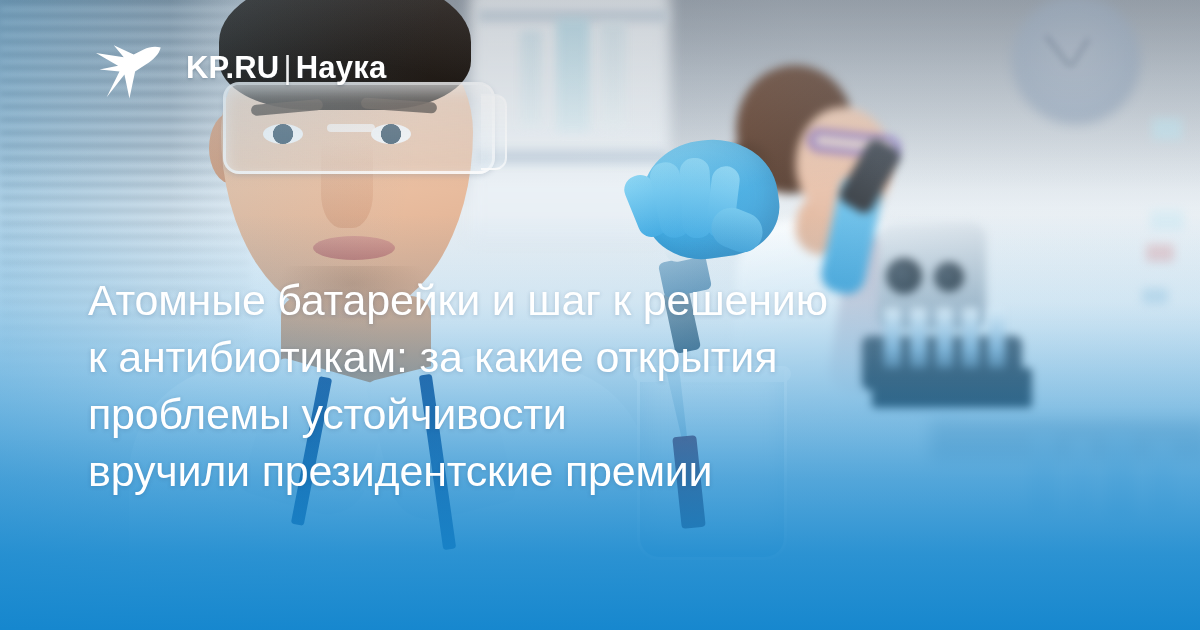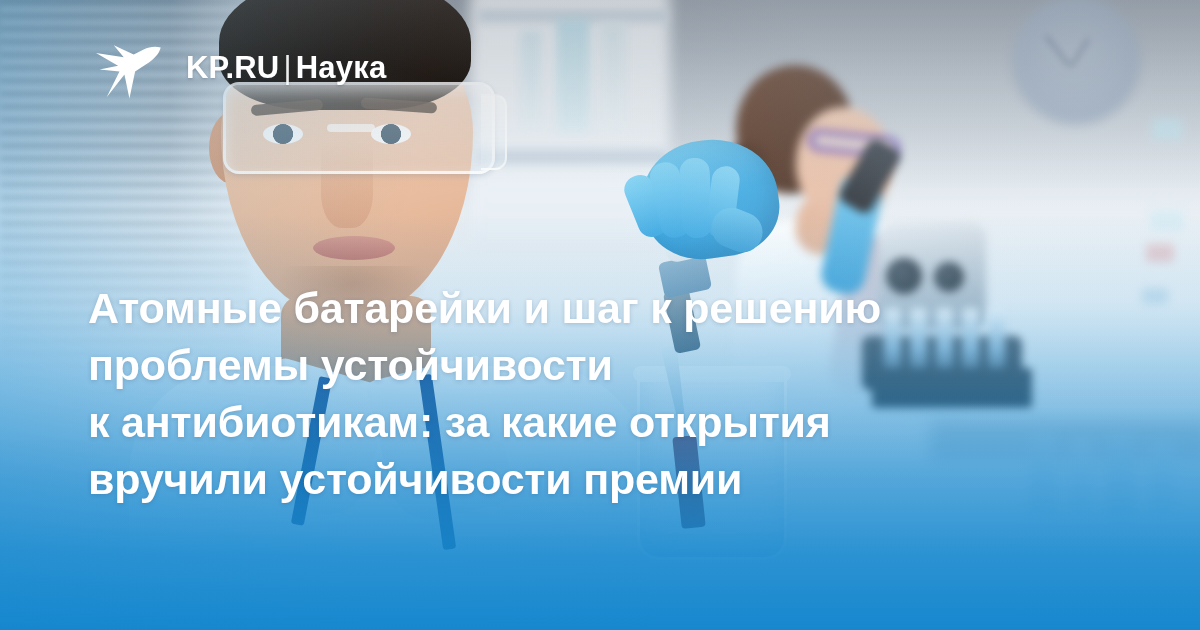--- a/index.html
+++ b/index.html
@@ -374,25 +374,25 @@
     color:#ffffff;
     font-size:31px;
     font-weight:700;
     letter-spacing:.2px;
     white-space:nowrap;
     text-shadow:0 1px 3px rgba(40,60,80,.30);
   }
   .brand-sep { opacity:.92; padding:0 4px; font-weight:400; }
 
   .headline {
-    position:absolute; left:88px; top:280px; width:960px;
+    position:absolute; left:88px; top:272px; width:960px;
     z-index:8;
     color:#ffffff;
     font-size:43px;
-    font-weight:700;
+    font-weight:400;
     line-height:57px;
     letter-spacing:-.2px;
     text-shadow:0 1px 4px rgba(30,70,110,.22);
   }
   .headline .ln { display:block; white-space:nowrap; }
 </style>
 </head>
 <body>
 
 <div class="card">
@@ -503,18 +503,18 @@
     <svg class="logo-bird" viewBox="0 0 100 90" aria-hidden="true">
       <path fill="#ffffff" d="M96 16 C88 14 80 15 72 19 L58 26 L30 13 L44 30 L5 24 L36 42 L10 47 L38 50 L20 86 L45 54 L52 88 L60 50 L75 40 C86 33 94 25 96 16 Z"></path>
     </svg>
     <div class="brand-text">
       <span>KP.RU</span><span class="brand-sep">|</span><span>Наука</span>
     </div>
   </div>
 
   <h1 class="headline">
     <span class="ln">Атомные батарейки и шаг к решению</span>
+    <span class="ln">к антибиотикам: за какие открытия</span>
     <span class="ln">проблемы устойчивости</span>
-    <span class="ln">к антибиотикам: за какие открытия</span>
-    <span class="ln">вручили устойчивости премии</span>
+    <span class="ln">вручили президентские премии</span>
   </h1>
 
 </div>
 
 </body></html>

